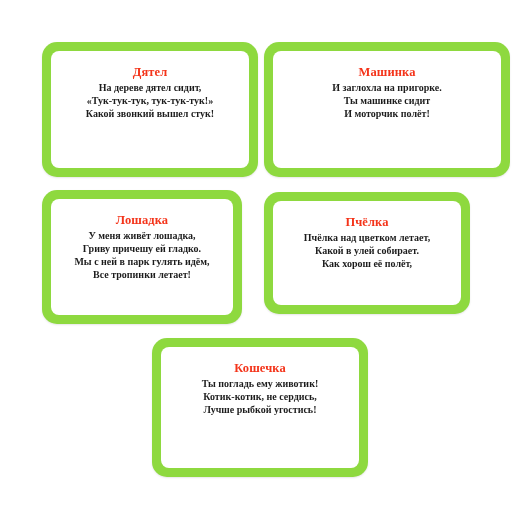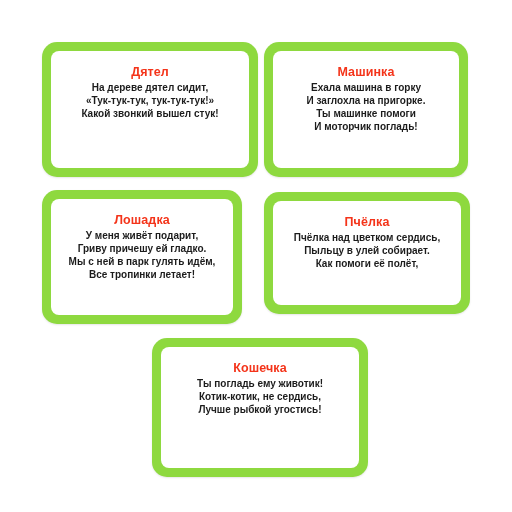--- a/index.html
+++ b/index.html
@@ -11,20 +11,21 @@
     height: 512px;
     background: #ffffff;
     font-family: "Liberation Sans", sans-serif;
     overflow: hidden;
     position: relative;
   }
 
   #card-sheet {
     position: absolute;
     inset: 0;
+    font-family: Liberation Serif, serif;
   }
 
   .poem-card {
     position: absolute;
     box-sizing: border-box;
     background: #8ed93f;
     border-radius: 15px;
     padding: 9px;
     box-shadow: 0 1px 2px rgba(0,0,0,0.10);
   }
@@ -67,21 +68,21 @@
     color: #1c1c1c;
     font-size: 10px;
     font-weight: bold;
     line-height: 13px;
     text-align: center;
     white-space: nowrap;
   }
 
   
   #card-dyatel   { left: 42px;  top: 42px;  width: 216px; height: 135px; }
-  #card-mashinka { left: 264px; top: 42px;  width: 204px; height: 135px; }
+  #card-mashinka { left: 264px; top: 42px;  width: 246px; height: 135px; }
   #card-loshadka { left: 42px;  top: 190px; width: 200px; height: 134px; }
   #card-pchelka  { left: 264px; top: 192px; width: 206px; height: 122px; }
   #card-koshechka{ left: 152px; top: 338px; width: 216px; height: 139px; }
 </style>
 </head>
 <body>
 
 <div id="card-sheet">
 
   <div class="poem-card" id="card-dyatel">
@@ -92,47 +93,46 @@
         <li class="poem-line">«Тук-тук-тук, тук-тук-тук!»</li>
         <li class="poem-line">Какой звонкий вышел стук!</li>
       </ul>
     </div>
   </div>
 
   <div class="poem-card" id="card-mashinka">
     <div class="card-inner">
       <div class="card-title">Машинка</div>
       <ul class="poem-lines">
-        <li class="poem-line">Ехала машина в горку</li>
         <li class="poem-line">И заглохла на пригорке.</li>
-        <li class="poem-line">Ты машинке помоги</li>
-        <li class="poem-line">И моторчик погладь!</li>
+        <li class="poem-line">Ты машинке сидит</li>
+        <li class="poem-line">И моторчик полёт!</li>
       </ul>
     </div>
   </div>
 
   <div class="poem-card" id="card-loshadka">
     <div class="card-inner">
       <div class="card-title">Лошадка</div>
       <ul class="poem-lines">
-        <li class="poem-line">У меня живёт подарит,</li>
+        <li class="poem-line">У меня живёт лошадка,</li>
         <li class="poem-line">Гриву причешу ей гладко.</li>
         <li class="poem-line">Мы с ней в парк гулять идём,</li>
         <li class="poem-line">Все тропинки летает!</li>
       </ul>
     </div>
   </div>
 
   <div class="poem-card" id="card-pchelka">
     <div class="card-inner">
       <div class="card-title">Пчёлка</div>
       <ul class="poem-lines">
-        <li class="poem-line">Пчёлка над цветком сердись,</li>
-        <li class="poem-line">Пыльцу в улей собирает.</li>
-        <li class="poem-line">Как помоги её полёт,</li>
+        <li class="poem-line">Пчёлка над цветком летает,</li>
+        <li class="poem-line">Какой в улей собирает.</li>
+        <li class="poem-line">Как хорош её полёт,</li>
       </ul>
     </div>
   </div>
 
   <div class="poem-card" id="card-koshechka">
     <div class="card-inner">
       <div class="card-title">Кошечка</div>
       <ul class="poem-lines">
         <li class="poem-line">Ты погладь ему животик!</li>
         <li class="poem-line">Котик-котик, не сердись,</li>

